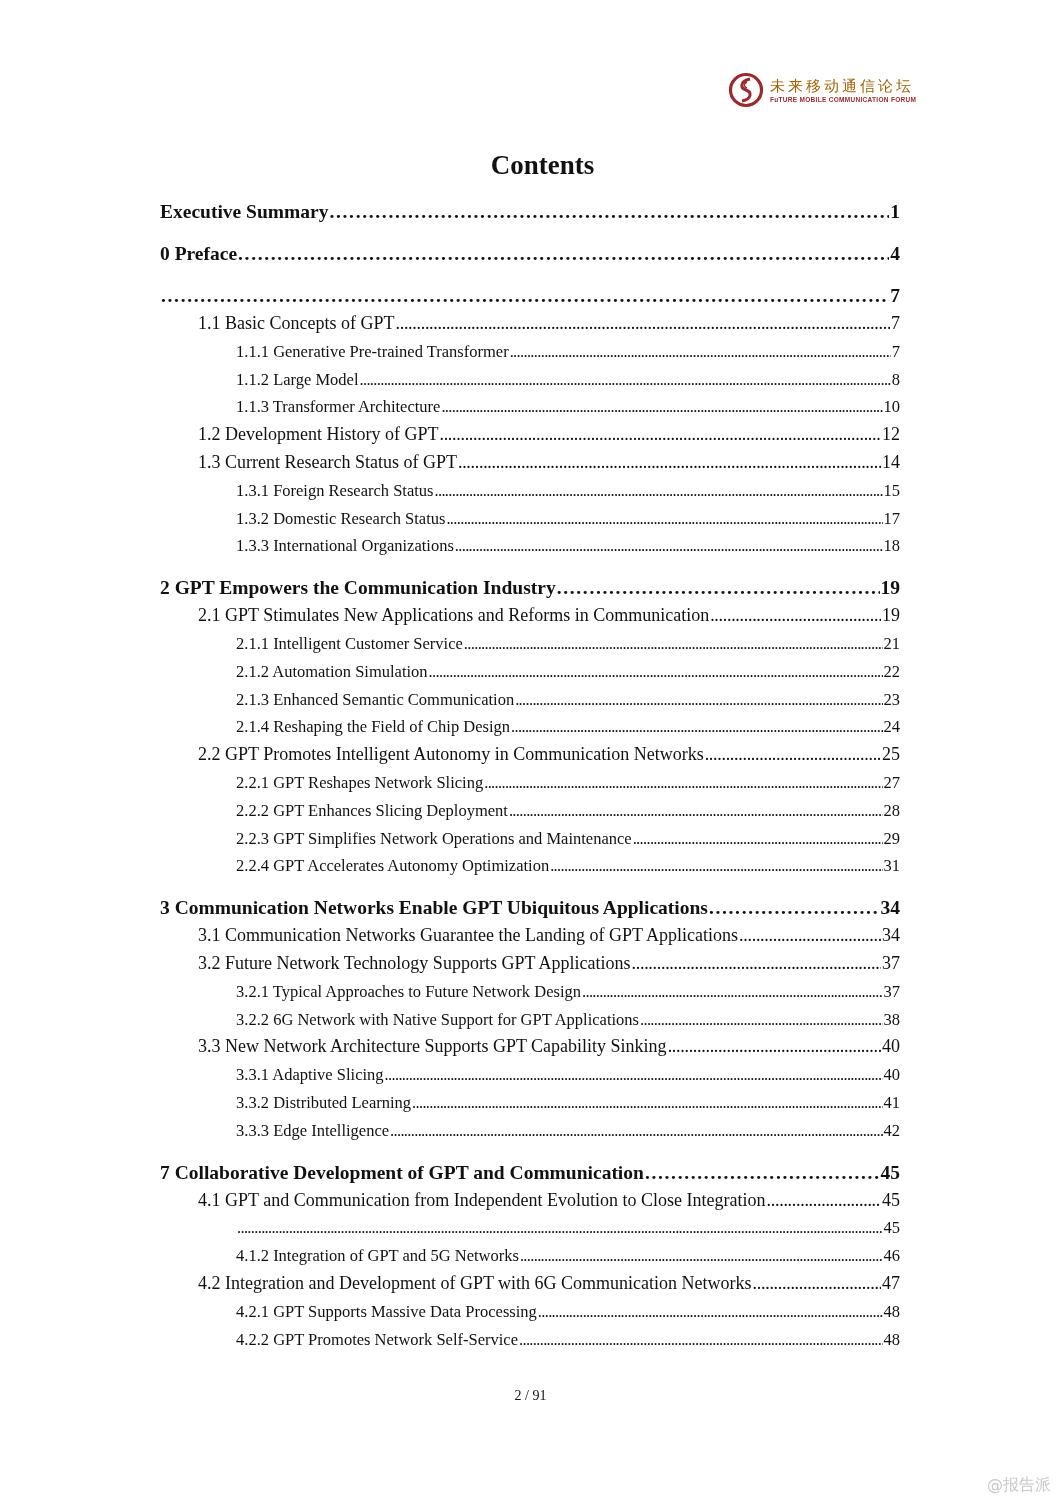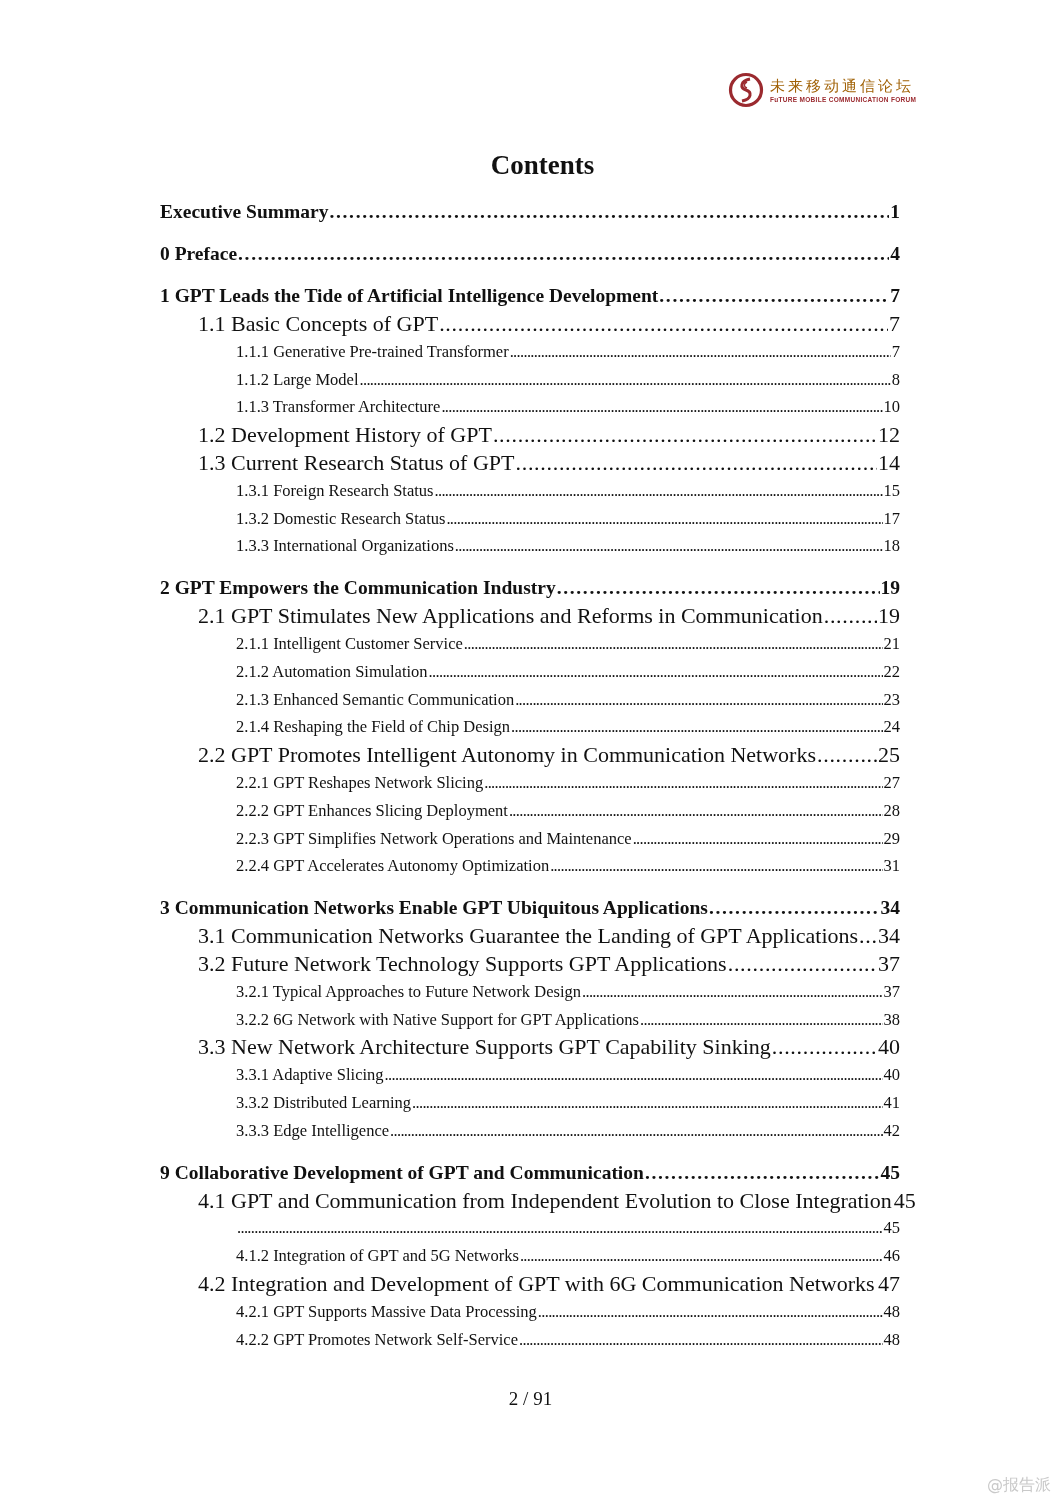--- a/index.html
+++ b/index.html
@@ -33,25 +33,25 @@
     flex: 1 1 auto; overflow: hidden; margin: 0 1px;
   }
   .row .dots::after {
     content: ". . . . . . . . . . . . . . . . . . . . . . . . . . . . . . . . . . . . . . . . . . . . . . . . . . . . . . . . . . . . . . . . . . . . . . . . . . . . . . . . . . . . . . . . . . . . . . . . . . . . . . . . . . . . . . . . . . . . . . . . . . . . . . . . . . . . . . . . . . . . . . . . . . . . . . . . . . . . . . . . . . . . . . . . . . . . . . . . . . . . . . . . . . . . . . . . . . . . . . . . . . . . . . . . .";
     letter-spacing: -2.4px; white-space: nowrap;
   }
   .row .p { flex: 0 0 auto; }
   .l1 { font-size: 19.5px; font-weight: bold; height: 28px; line-height: 28px; }
   .l1.gap { margin-top: 14px; }
   .l1 .dots::after { letter-spacing: -1.6px; }
-  .l2 { font-size: 22px; height: 27.8px; line-height: 27.8px; padding-left: 38px; }
+  .l2 { font-size: 18px; height: 27.8px; line-height: 27.8px; padding-left: 38px; }
   .l3 { font-size: 16.5px; height: 27.8px; line-height: 27.8px; padding-left: 76px; }
   .pager {
     position: absolute; top: 1388px; left: 0; width: 1061px; text-align: center;
-    font-size: 19px;
+    font-size: 14px;
   }
   .watermark {
     position: absolute; right: 10px; bottom: 4px; color: #c9c9c9;
     font-family: "DejaVu Sans", sans-serif; font-size: 16px;
   }
 </style>
 </head>
 <body>
 
 <div class="logo">
@@ -73,21 +73,20 @@
       <span class="t">Executive Summary</span>
       <span class="dots"></span>
       <span class="p">1</span>
     </div>
     <div class="row l1 gap">
       <span class="t">0 Preface</span>
       <span class="dots"></span>
       <span class="p">4</span>
     </div>
     <div class="row l1 gap">
-      <span class="t">1 GPT Leads the Tide of Artificial Intelligence Development</span>
       <span class="dots"></span>
       <span class="p">7</span>
     </div>
     <div class="row l2">
       <span class="t">1.1 Basic Concepts of GPT</span>
       <span class="dots"></span>
       <span class="p">7</span>
     </div>
     <div class="row l3">
       <span class="t">1.1.1 Generative Pre-trained Transformer</span>
@@ -223,21 +222,21 @@
       <span class="t">3.3.2 Distributed Learning</span>
       <span class="dots"></span>
       <span class="p">41</span>
     </div>
     <div class="row l3">
       <span class="t">3.3.3 Edge Intelligence</span>
       <span class="dots"></span>
       <span class="p">42</span>
     </div>
     <div class="row l1 gap">
-      <span class="t">9 Collaborative Development of GPT and Communication</span>
+      <span class="t">7 Collaborative Development of GPT and Communication</span>
       <span class="dots"></span>
       <span class="p">45</span>
     </div>
     <div class="row l2">
       <span class="t">4.1 GPT and Communication from Independent Evolution to Close Integration</span>
       <span class="dots"></span>
       <span class="p">45</span>
     </div>
     <div class="row l3">
       <span class="dots"></span>

